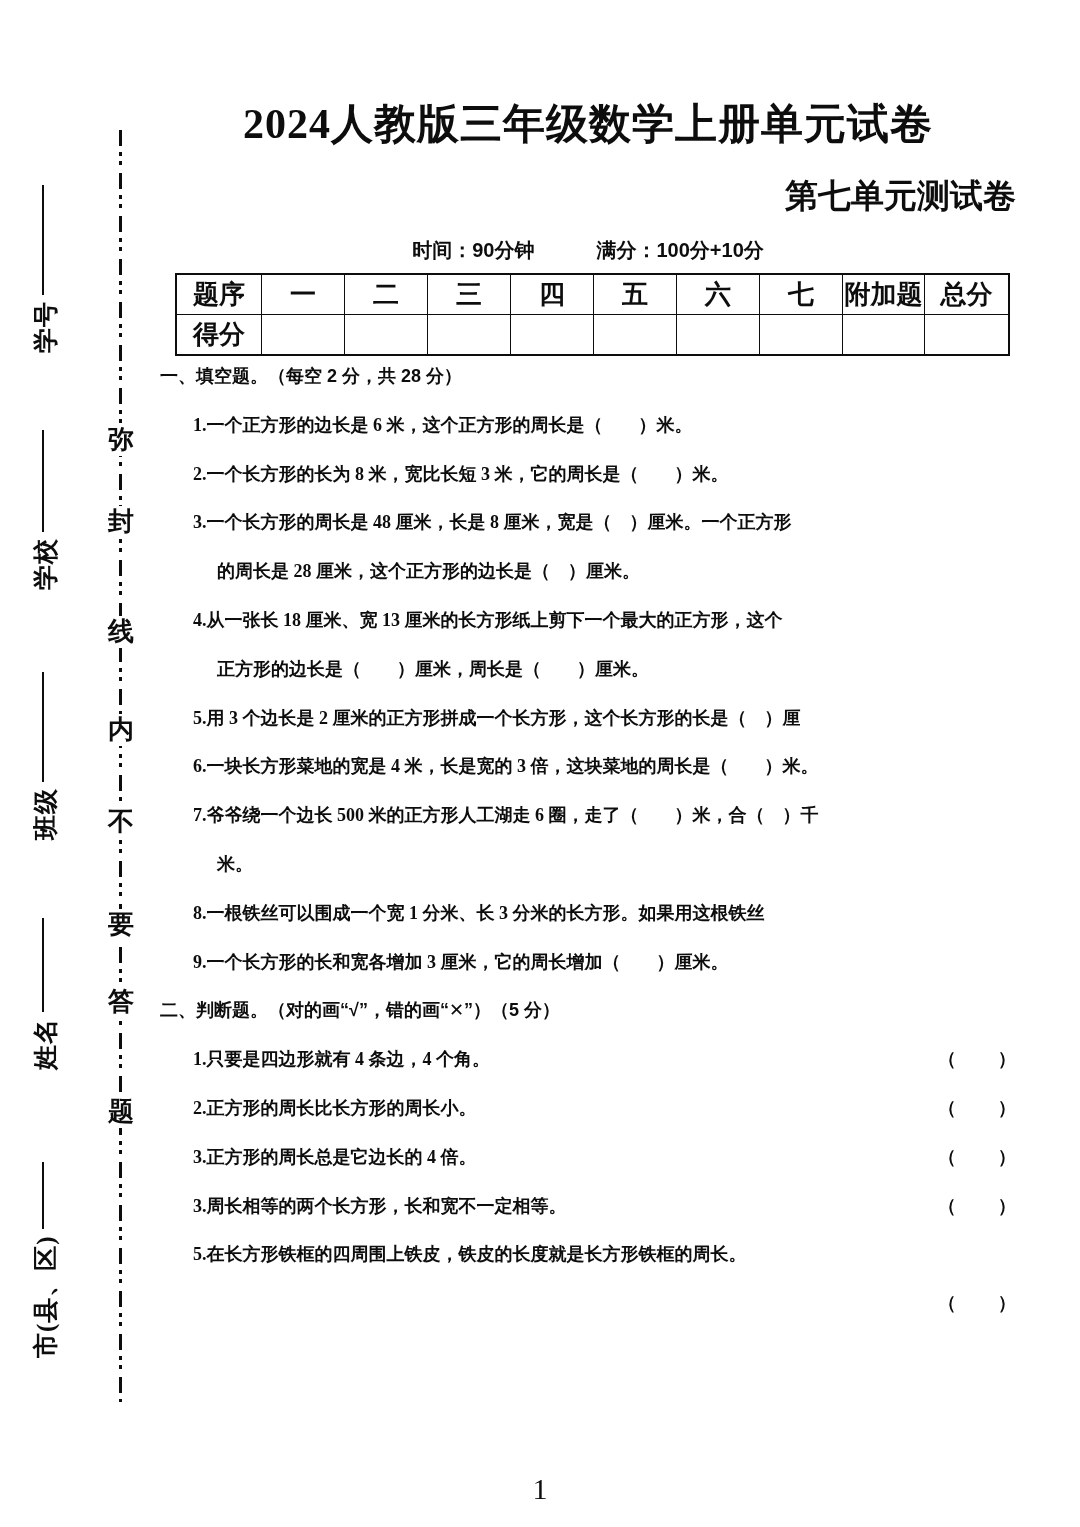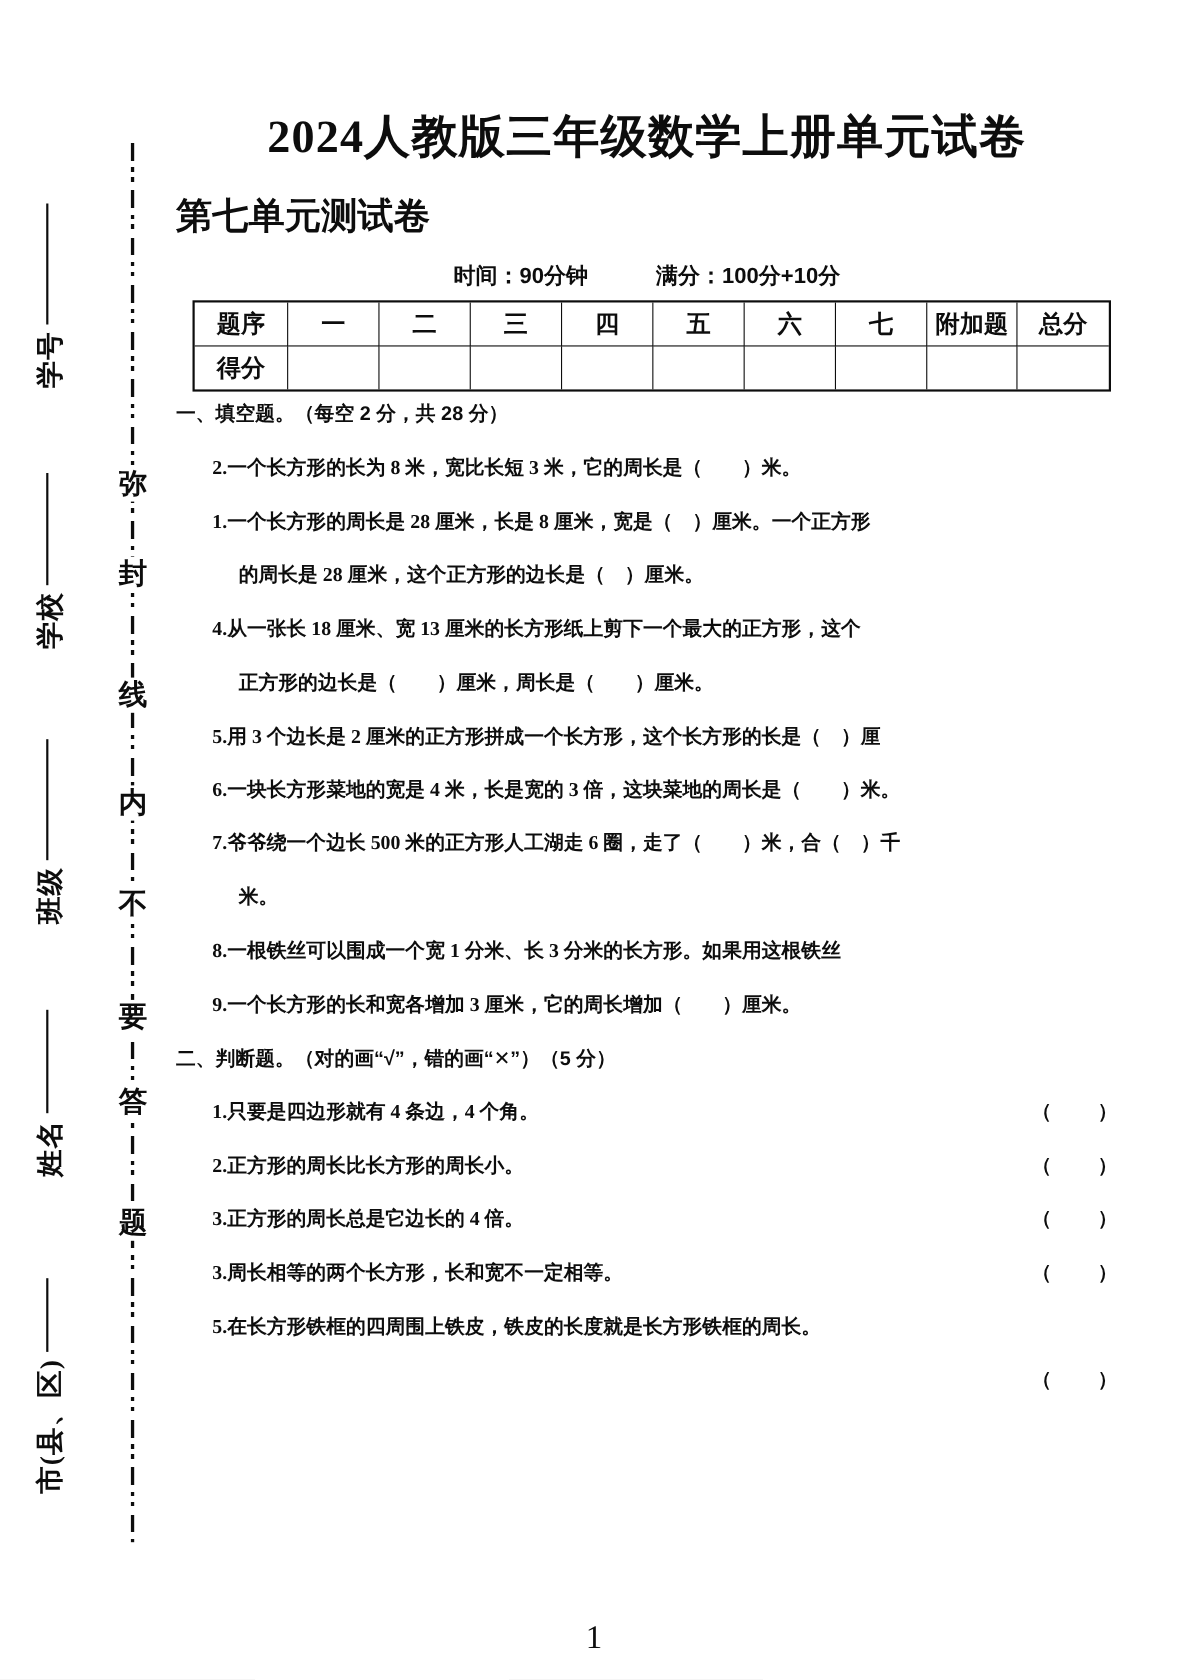--- a/index.html
+++ b/index.html
@@ -32,40 +32,40 @@
   }
   .field .fl-label{flex:0 0 auto;letter-spacing:1px;}
   .field .fl-line{flex:1 1 auto;height:0;border-bottom:2.5px solid #0d0d0d;margin-bottom:4px;margin-left:6px;}
   
   .main-title{
     position:absolute;left:160px;width:856px;top:96px;
     text-align:center;font-size:42px;font-weight:900;letter-spacing:1px;
   }
   .sub-title{
     position:absolute;left:160px;width:856px;top:174px;
-    text-align:left;font-size:33px;font-weight:900;
+    text-align:right;font-size:33px;font-weight:900;
   }
   .time-line{
     position:absolute;left:160px;width:856px;top:237px;
     text-align:center;font-size:20px;font-weight:900;
     font-family:"Liberation Sans","DejaVu Sans",sans-serif;
   }
   .time-line .gap{display:inline-block;width:62px;}
   
   .score-table{
     position:absolute;left:175px;top:273px;
     border:2.5px solid #0d0d0d;
     display:grid;
     grid-template-columns:85px 83px 83px 83px 83px 83px 83px 83px 82px 83px;
     grid-template-rows:40px 39px;
   }
   .score-table .cell{
     border-right:1.5px solid #0d0d0d;border-bottom:1.5px solid #0d0d0d;
     display:flex;align-items:center;justify-content:center;
-    font-size:22px;font-weight:900;
+    font-size:26px;font-weight:900;
     font-family:"Liberation Sans","DejaVu Sans",sans-serif;
   }
   .score-table .cell:nth-child(10n){border-right:none;}
   .score-table .cell:nth-child(n+11){border-bottom:none;}
   
   .body-lines{
     position:absolute;left:160px;top:352px;width:858px;
     font-size:18px;font-weight:700;line-height:48.8px;white-space:nowrap;
   }
   .body-lines .sec{
@@ -146,22 +146,23 @@
       <div class="cell"></div>
       <div class="cell"></div>
       <div class="cell"></div>
       <div class="cell"></div>
       <div class="cell"></div>
       <div class="cell"></div>
     </div>
 
   <div class="body-lines" id="body-lines">
       <div class="sec">一、填空题。（每空 2 分，共 28 分）</div>
+      <div class="q">1.一个正方形的边长是 6 米，这个正方形的周长是（　　）米。</div>
       <div class="q">2.一个长方形的长为 8 米，宽比长短 3 米，它的周长是（　　）米。</div>
-      <div class="q">1.一个长方形的周长是 28 厘米，长是 8 厘米，宽是（　）厘米。一个正方形</div>
+      <div class="q">3.一个长方形的周长是 48 厘米，长是 8 厘米，宽是（　）厘米。一个正方形</div>
       <div class="cont">的周长是 28 厘米，这个正方形的边长是（　）厘米。</div>
       <div class="q">4.从一张长 18 厘米、宽 13 厘米的长方形纸上剪下一个最大的正方形，这个</div>
       <div class="cont">正方形的边长是（　　）厘米，周长是（　　）厘米。</div>
       <div class="q">5.用 3 个边长是 2 厘米的正方形拼成一个长方形，这个长方形的长是（　）厘</div>
       <div class="q">6.一块长方形菜地的宽是 4 米，长是宽的 3 倍，这块菜地的周长是（　　）米。</div>
       <div class="q">7.爷爷绕一个边长 500 米的正方形人工湖走 6 圈，走了（　　）米，合（　）千</div>
       <div class="cont">米。</div>
       <div class="q">8.一根铁丝可以围成一个宽 1 分米、长 3 分米的长方形。如果用这根铁丝</div>
       <div class="q">9.一个长方形的长和宽各增加 3 厘米，它的周长增加（　　）厘米。</div>
       <div class="sec">二、判断题。（对的画“√”，错的画“✕”）（5 分）</div>

